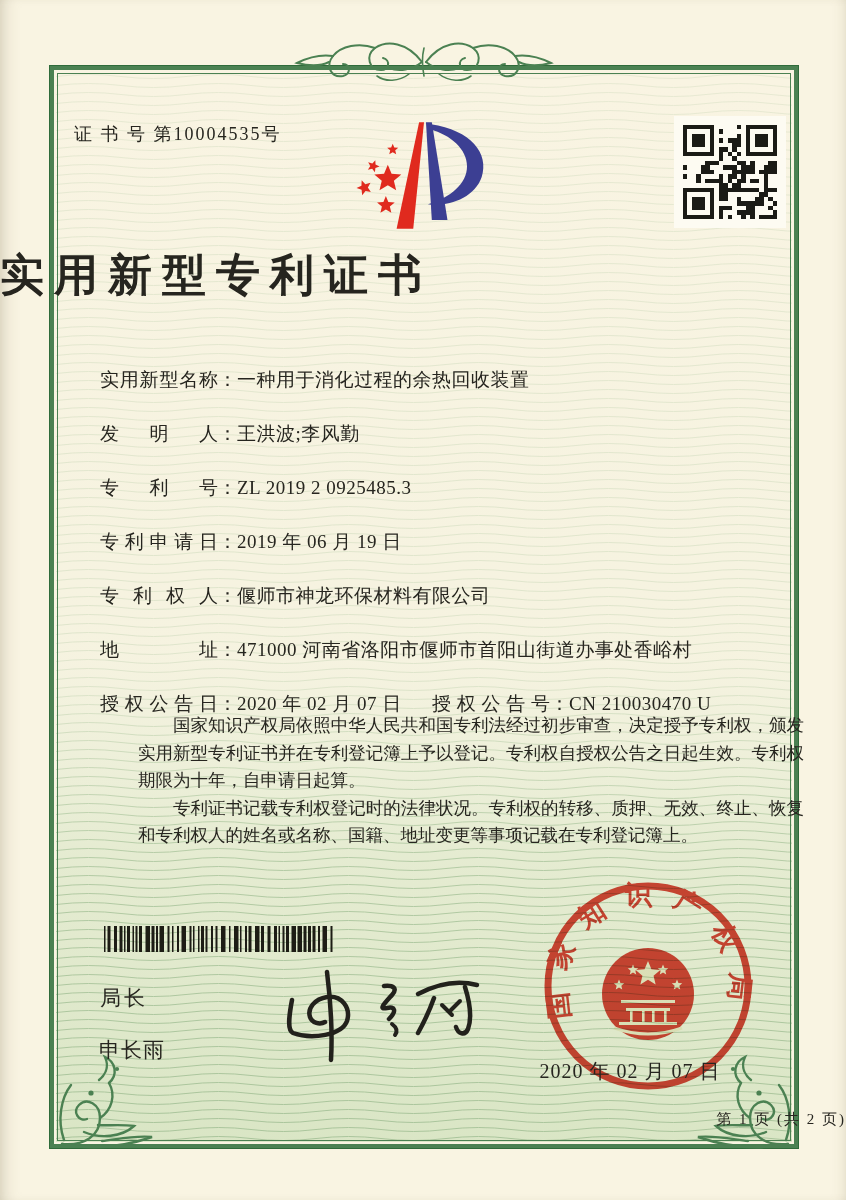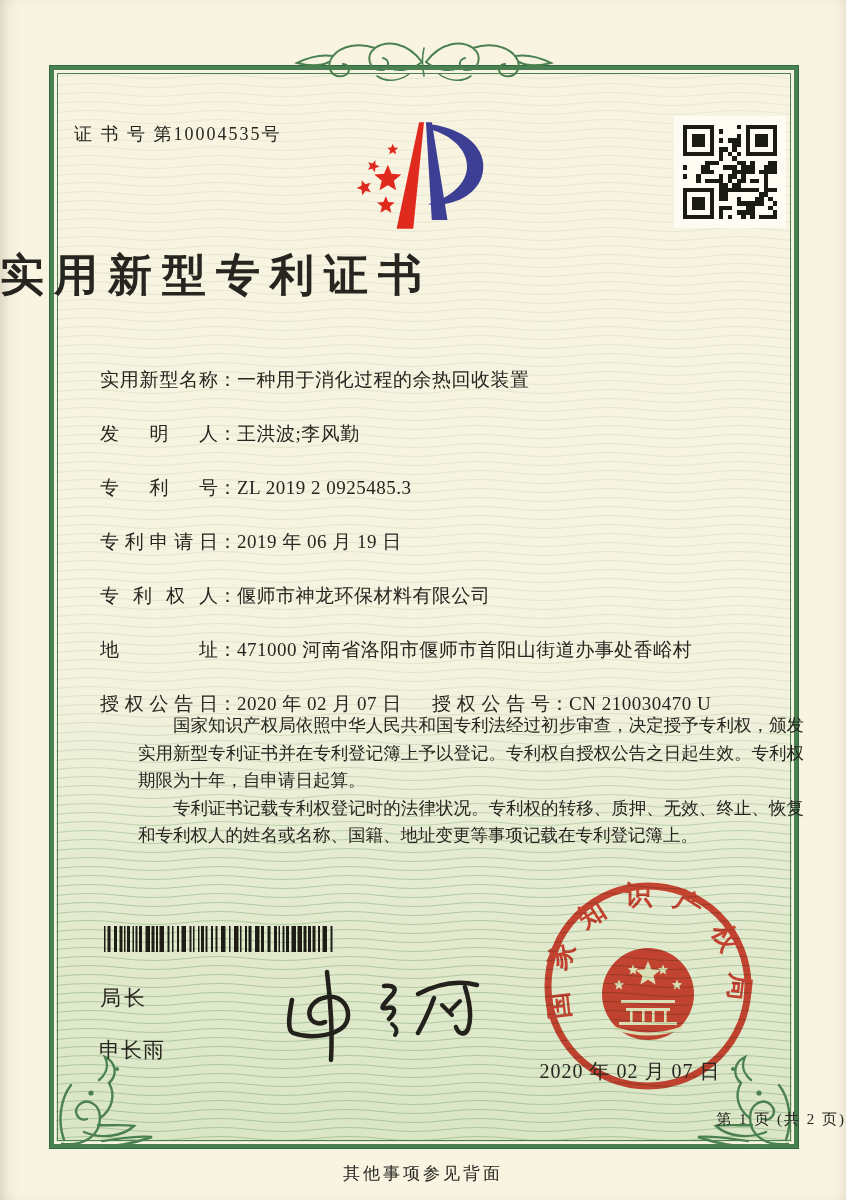--- a/index.html
+++ b/index.html
@@ -396,15 +396,14 @@
           <rect x="4" y="17" width="2.6" height="11"></rect>
           <rect x="16" y="17" width="2.6" height="11"></rect>
         </g>
         <path d="M-34,34 Q0,46 34,34" fill="none" style="stroke:var(--paper,#f9f4e2)" stroke-width="3"></path>
       </g>
     </g>
   </svg>
   <div class="seal-date">2020 年 02 月 07 日</div>
 
   <div class="page-no">第 1 页 (共 2 页)</div>
-  <div class="back-note">其他事项参见背面</div>
 
 </div>
 
 </body></html>

